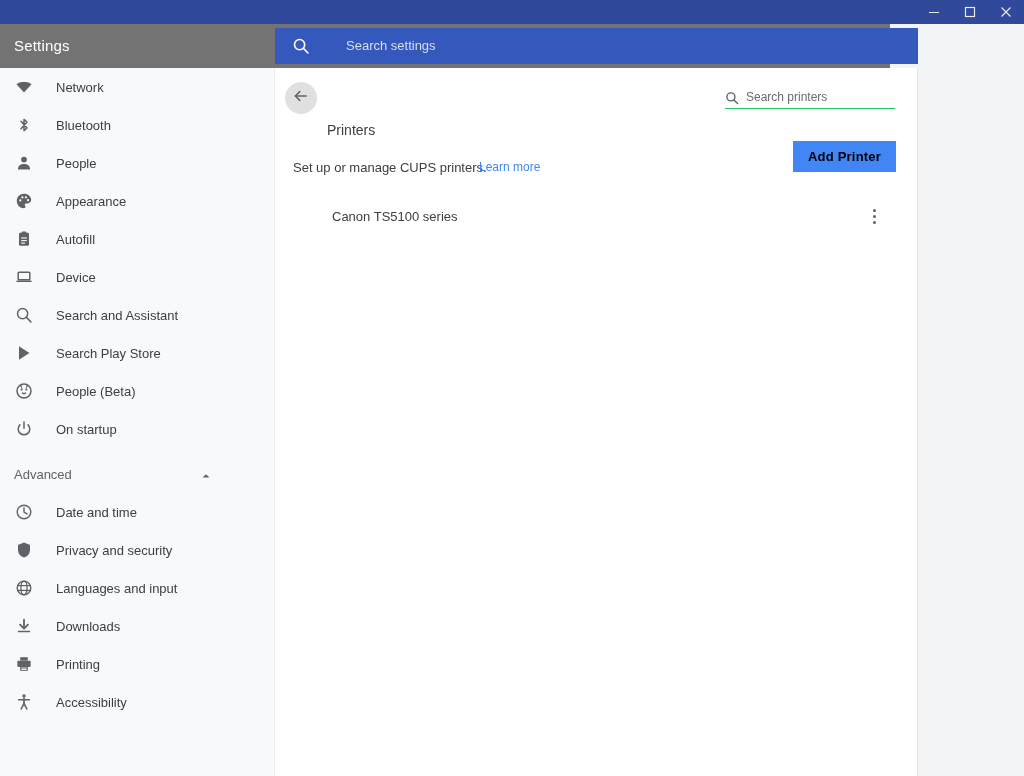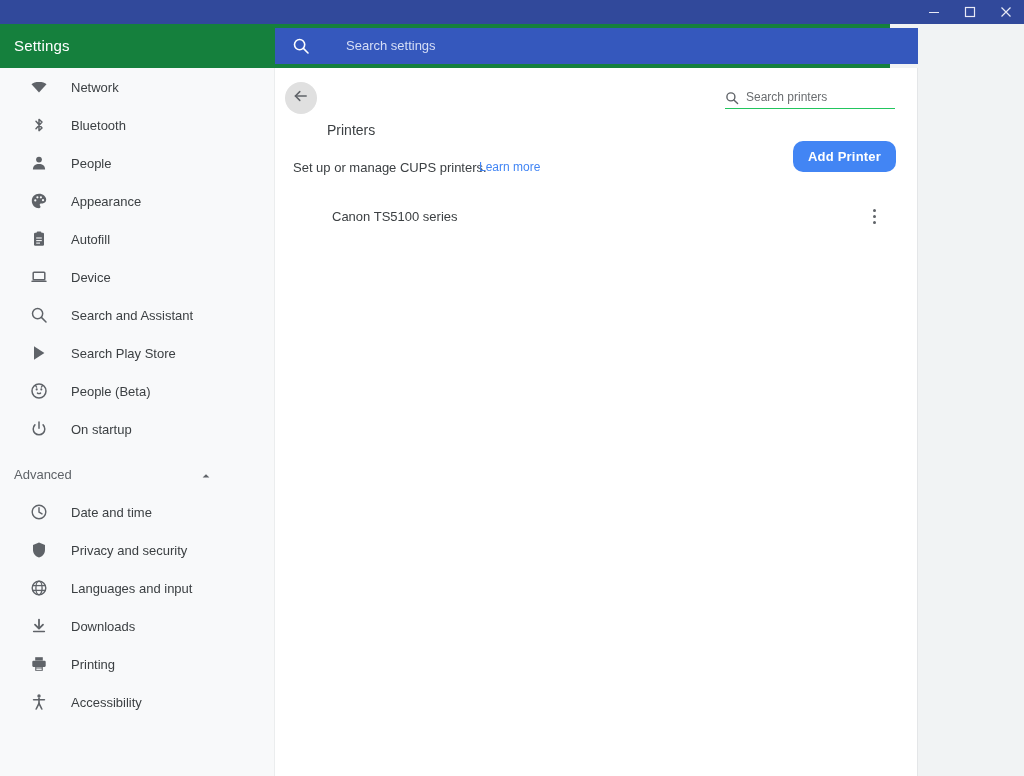--- a/index.html
+++ b/index.html
@@ -24,21 +24,21 @@
     width: 36px; height: 24px;
     display: flex; align-items: center; justify-content: center;
     color: #e8eaf6;
   }
   .win-btn svg { display: block; }
 
   
   .appbar {
     position: absolute; top: 24px; left: 0;
     width: 890px; height: 44px;
-    background: #15803d;
+    background: #737373;
   }
   .app-title {
     position: absolute; left: 14px; top: 12px;
     font-size: 15px; color: #ffffff; letter-spacing: .2px;
     line-height: 20px;
   }
   .searchbox {
     position: absolute; left: 275px; top: 4px;
     width: 643px; height: 36px;
     background: #3558bd;
@@ -56,21 +56,21 @@
   .sidebar {
     position: absolute; left: 0; top: 68px;
     width: 275px; height: 708px;
     background: #f8f9fa;
     border-right: 1px solid #ebedee;
     overflow: hidden;
   }
   .nav-item {
     position: relative;
     height: 38px;
-    display: flex; align-items: center; padding-left: 15px;
+    display: flex; align-items: center;
   }
   .nav-item .n-icon {
     width: 20px; height: 20px;
     margin-left: 14px; margin-right: 22px;
     color: #5f6368;
     flex: none;
     display: flex; align-items: center; justify-content: center;
   }
   .nav-item .n-icon svg { display: block; }
   .nav-item .n-label {
@@ -130,22 +130,22 @@
     font-size: 13px; color: #3c4043; line-height: 17px;
   }
   .learn-more {
     position: absolute; left: 204px; top: 31px;
     font-size: 12px; color: #4285f4; line-height: 17px;
     text-decoration: none;
   }
   .add-printer {
     position: absolute; right: 21px; top: 13px;
     height: 31px; padding: 0 15px;
-    background: #4285f4; color: #ffffff;
-    border: none; border-radius: 10px;
+    background: #4285f4; color: #000000;
+    border: none; border-radius: 0;
     font-family: "Liberation Sans", sans-serif;
     font-size: 13px; font-weight: bold; line-height: 31px;
     letter-spacing: .2px;
     display: flex; align-items: center;
   }
 
   .printer-row {
     position: relative; height: 44px;
   }
   .printer-name {

